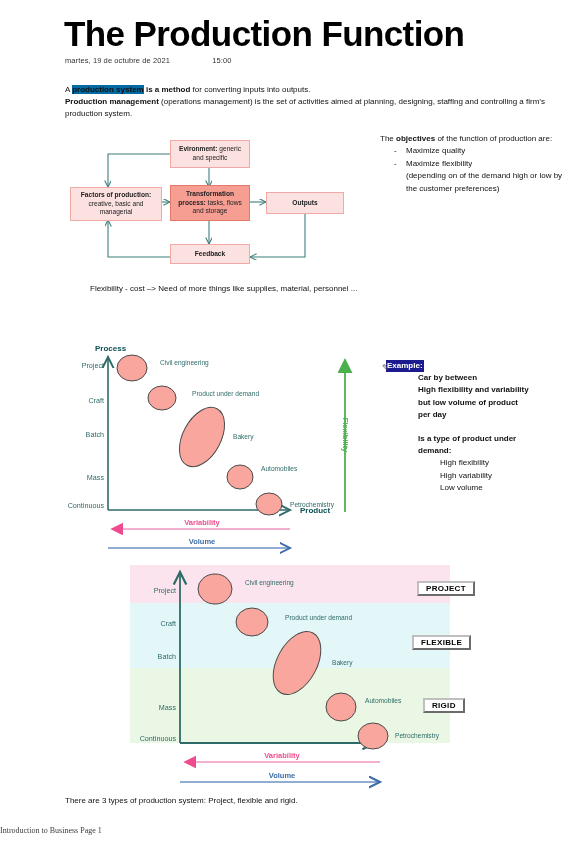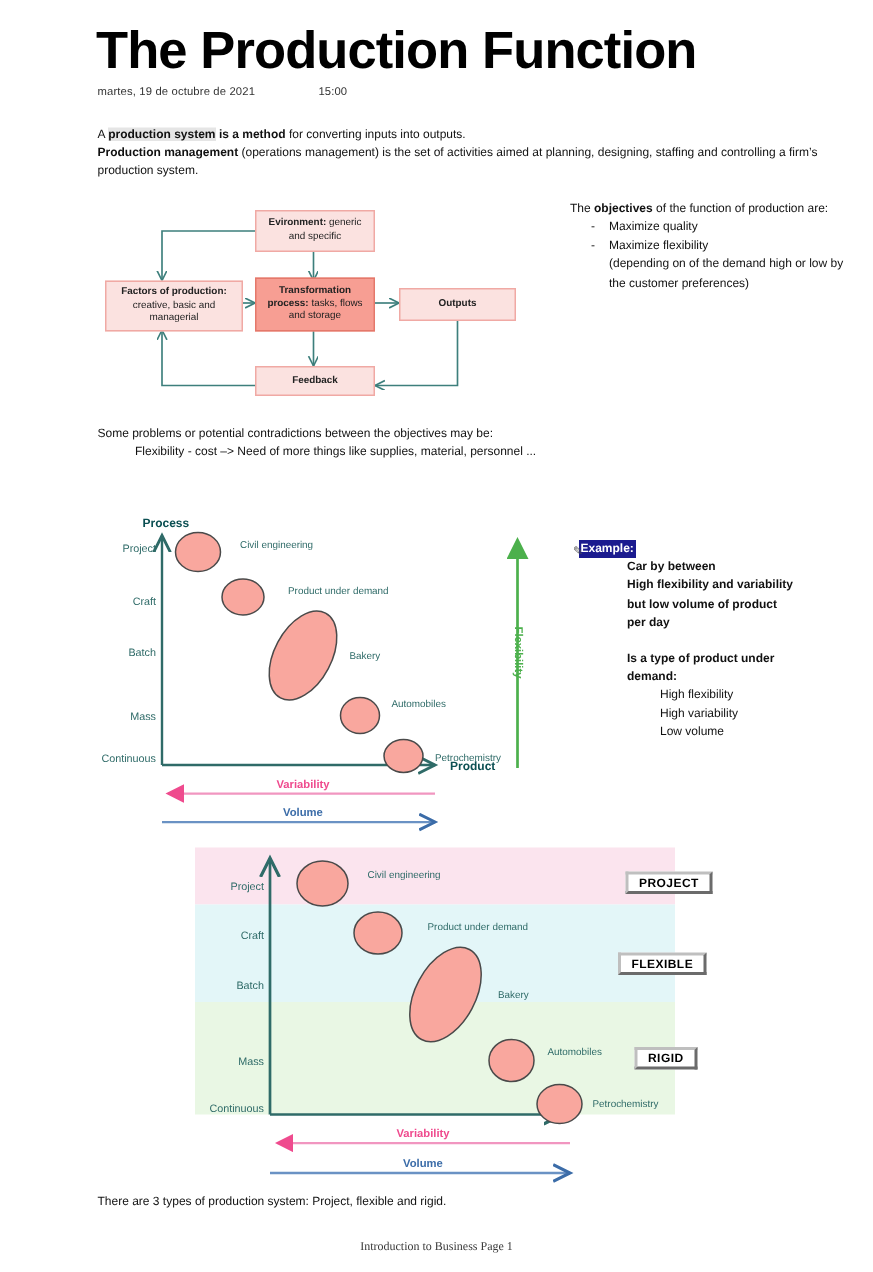--- a/index.html
+++ b/index.html
@@ -14,21 +14,21 @@
   .title{
     position:absolute;left:64px;top:14px;
     font-size:35px;font-weight:bold;letter-spacing:-0.6px;
     color:#000;font-family:"Liberation Sans","DejaVu Sans",sans-serif;
   }
   .datebar{position:absolute;left:65px;top:56px;font-size:7.5px;color:#333;letter-spacing:0.1px;}
   .datebar .time{margin-left:40px;}
 
   
   .intro{position:absolute;left:65px;top:84px;width:500px;font-size:8px;line-height:12.2px;color:#111;}
-  .hl{background:#e5e5e5;}
+  .hl{background:#0369a1;}
   .b{font-weight:bold;}
 
   
   .flow{position:absolute;left:62px;top:132px;width:300px;height:140px;}
   .fbox{
     position:absolute;box-sizing:border-box;
     background:#fbe2e0;border:1px solid #f0a9a4;
     font-size:6.6px;line-height:8.6px;color:#222;
     display:flex;align-items:center;justify-content:center;text-align:center;
     padding:2px 3px;
@@ -73,21 +73,21 @@
     position:absolute;box-sizing:border-box;
     background:#fff;border:2px outset #bfbfbf;
     font-size:8px;font-weight:bold;color:#000;
     padding:1px 7px;letter-spacing:0.3px;
     font-family:"Liberation Sans",sans-serif;
   }
 
   
   .closing{position:absolute;left:65px;top:796px;font-size:8px;color:#111;}
   .footer{
-    position:absolute;left:0;top:826px;width:582px;text-align:center;
+    position:absolute;left:0;top:826px;width:582px;text-align:left;
     font-size:8px;color:#3a3a3a;font-family:"Liberation Serif","DejaVu Serif",serif;
   }
 </style>
 </head>
 <body>
 
 <div class="page">
 
   <div class="title">The Production Function</div>
   <div class="datebar">
@@ -155,21 +155,20 @@
       <span>The </span><span class="b">objectives</span><span> of the function of production are:</span>
     </div>
     <ul>
       <li>Maximize quality</li>
       <li>Maximize flexibility</li>
     </ul>
     <div class="cont">(depending on of the demand high or low by the customer preferences)</div>
   </div>
 
   <div class="contra">
-    <div>Some problems or potential contradictions between the objectives may be:</div>
     <div class="ind">Flexibility - cost –&gt; Need of more things like supplies, material, personnel ...</div>
   </div>
 
   <div class="chart1">
     <svg width="310" height="215" viewBox="0 0 310 215">
       <defs>
         <marker id="tealA" markerWidth="9" markerHeight="9" refX="7" refY="4" orient="auto">
           <path d="M0,0.5 L7,4 L0,7.5" fill="none" stroke="#2f6b68" stroke-width="1.2"></path>
         </marker>
         <marker id="greenA" markerWidth="9" markerHeight="9" refX="7" refY="4" orient="auto">

